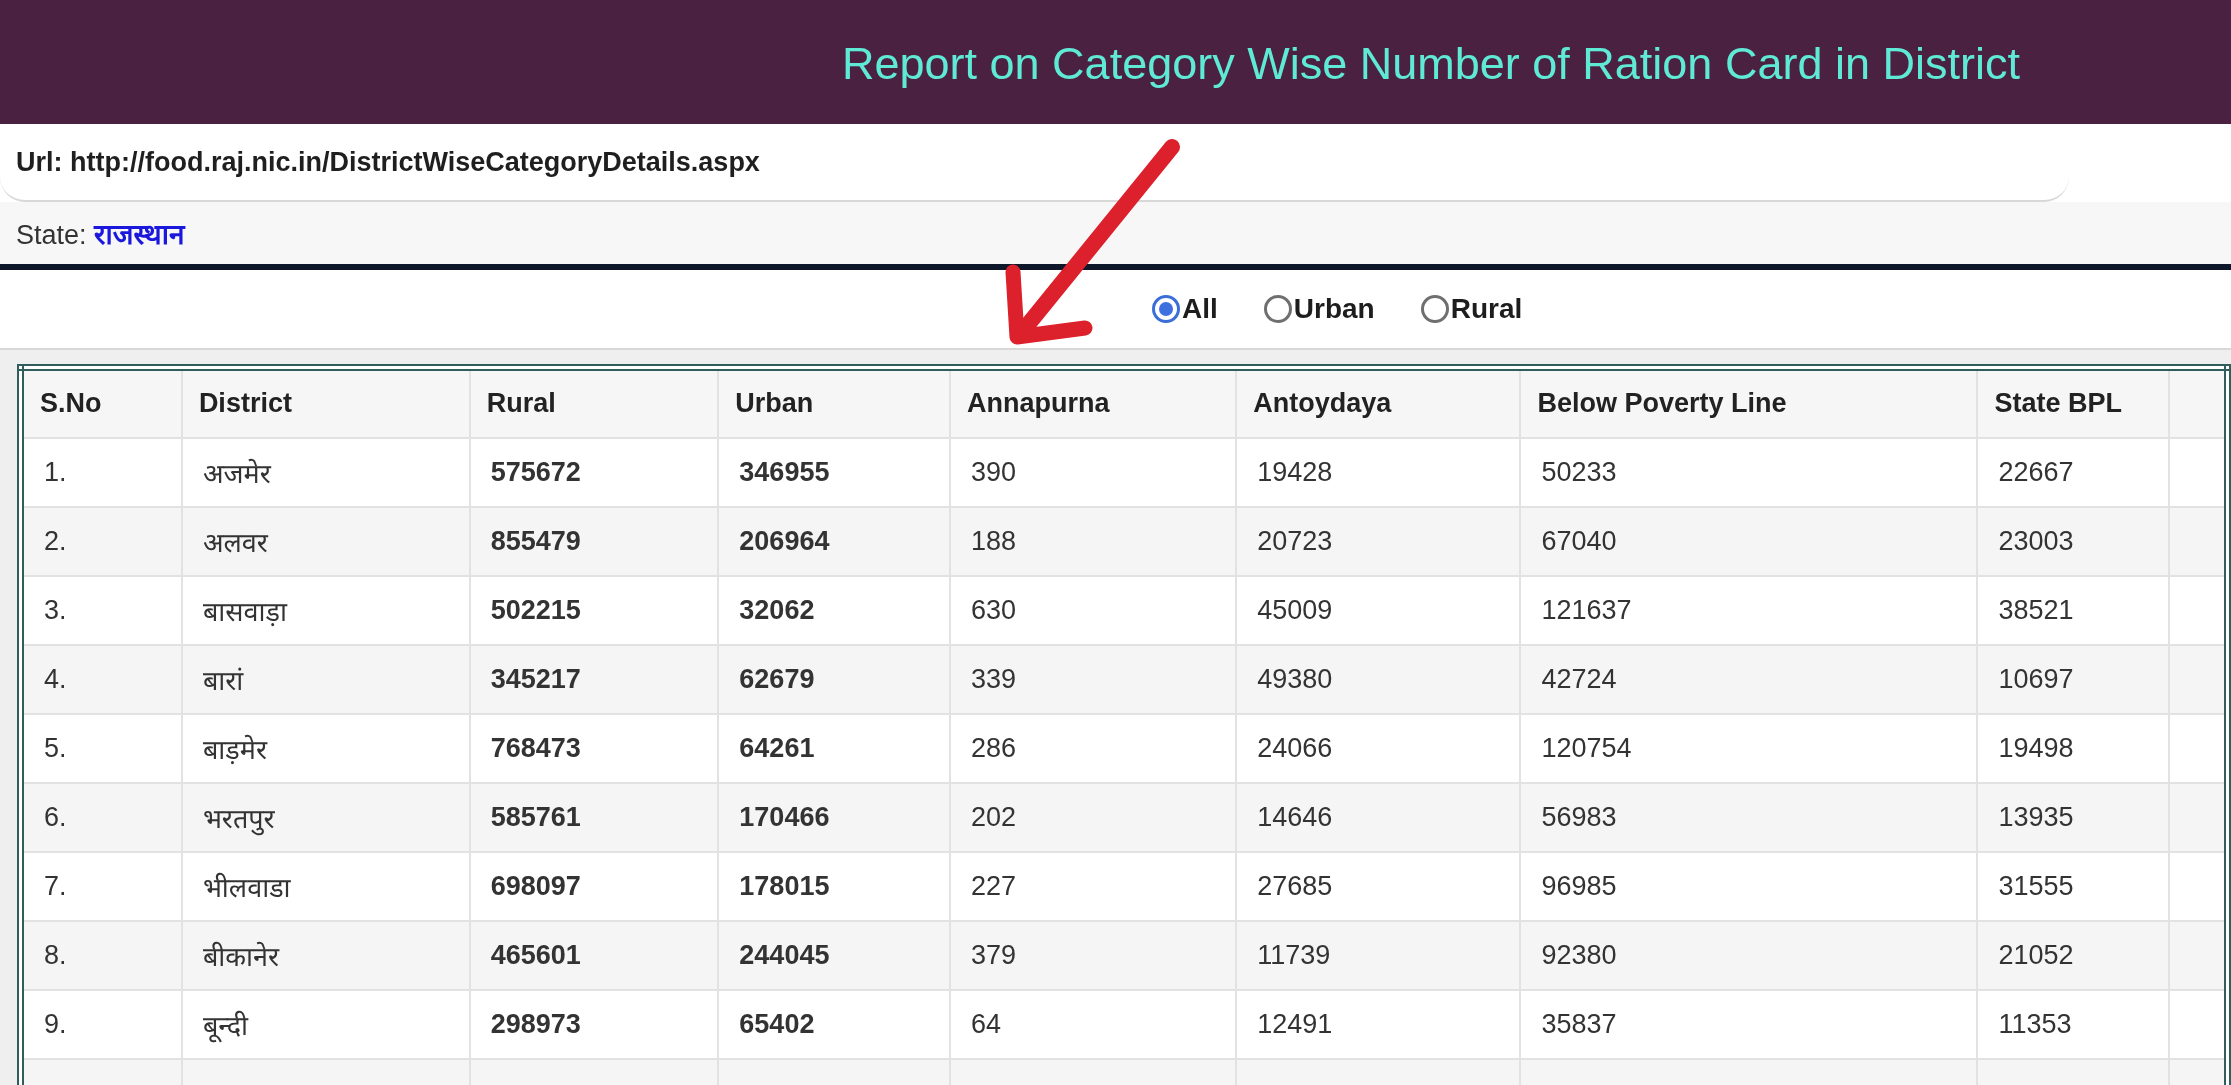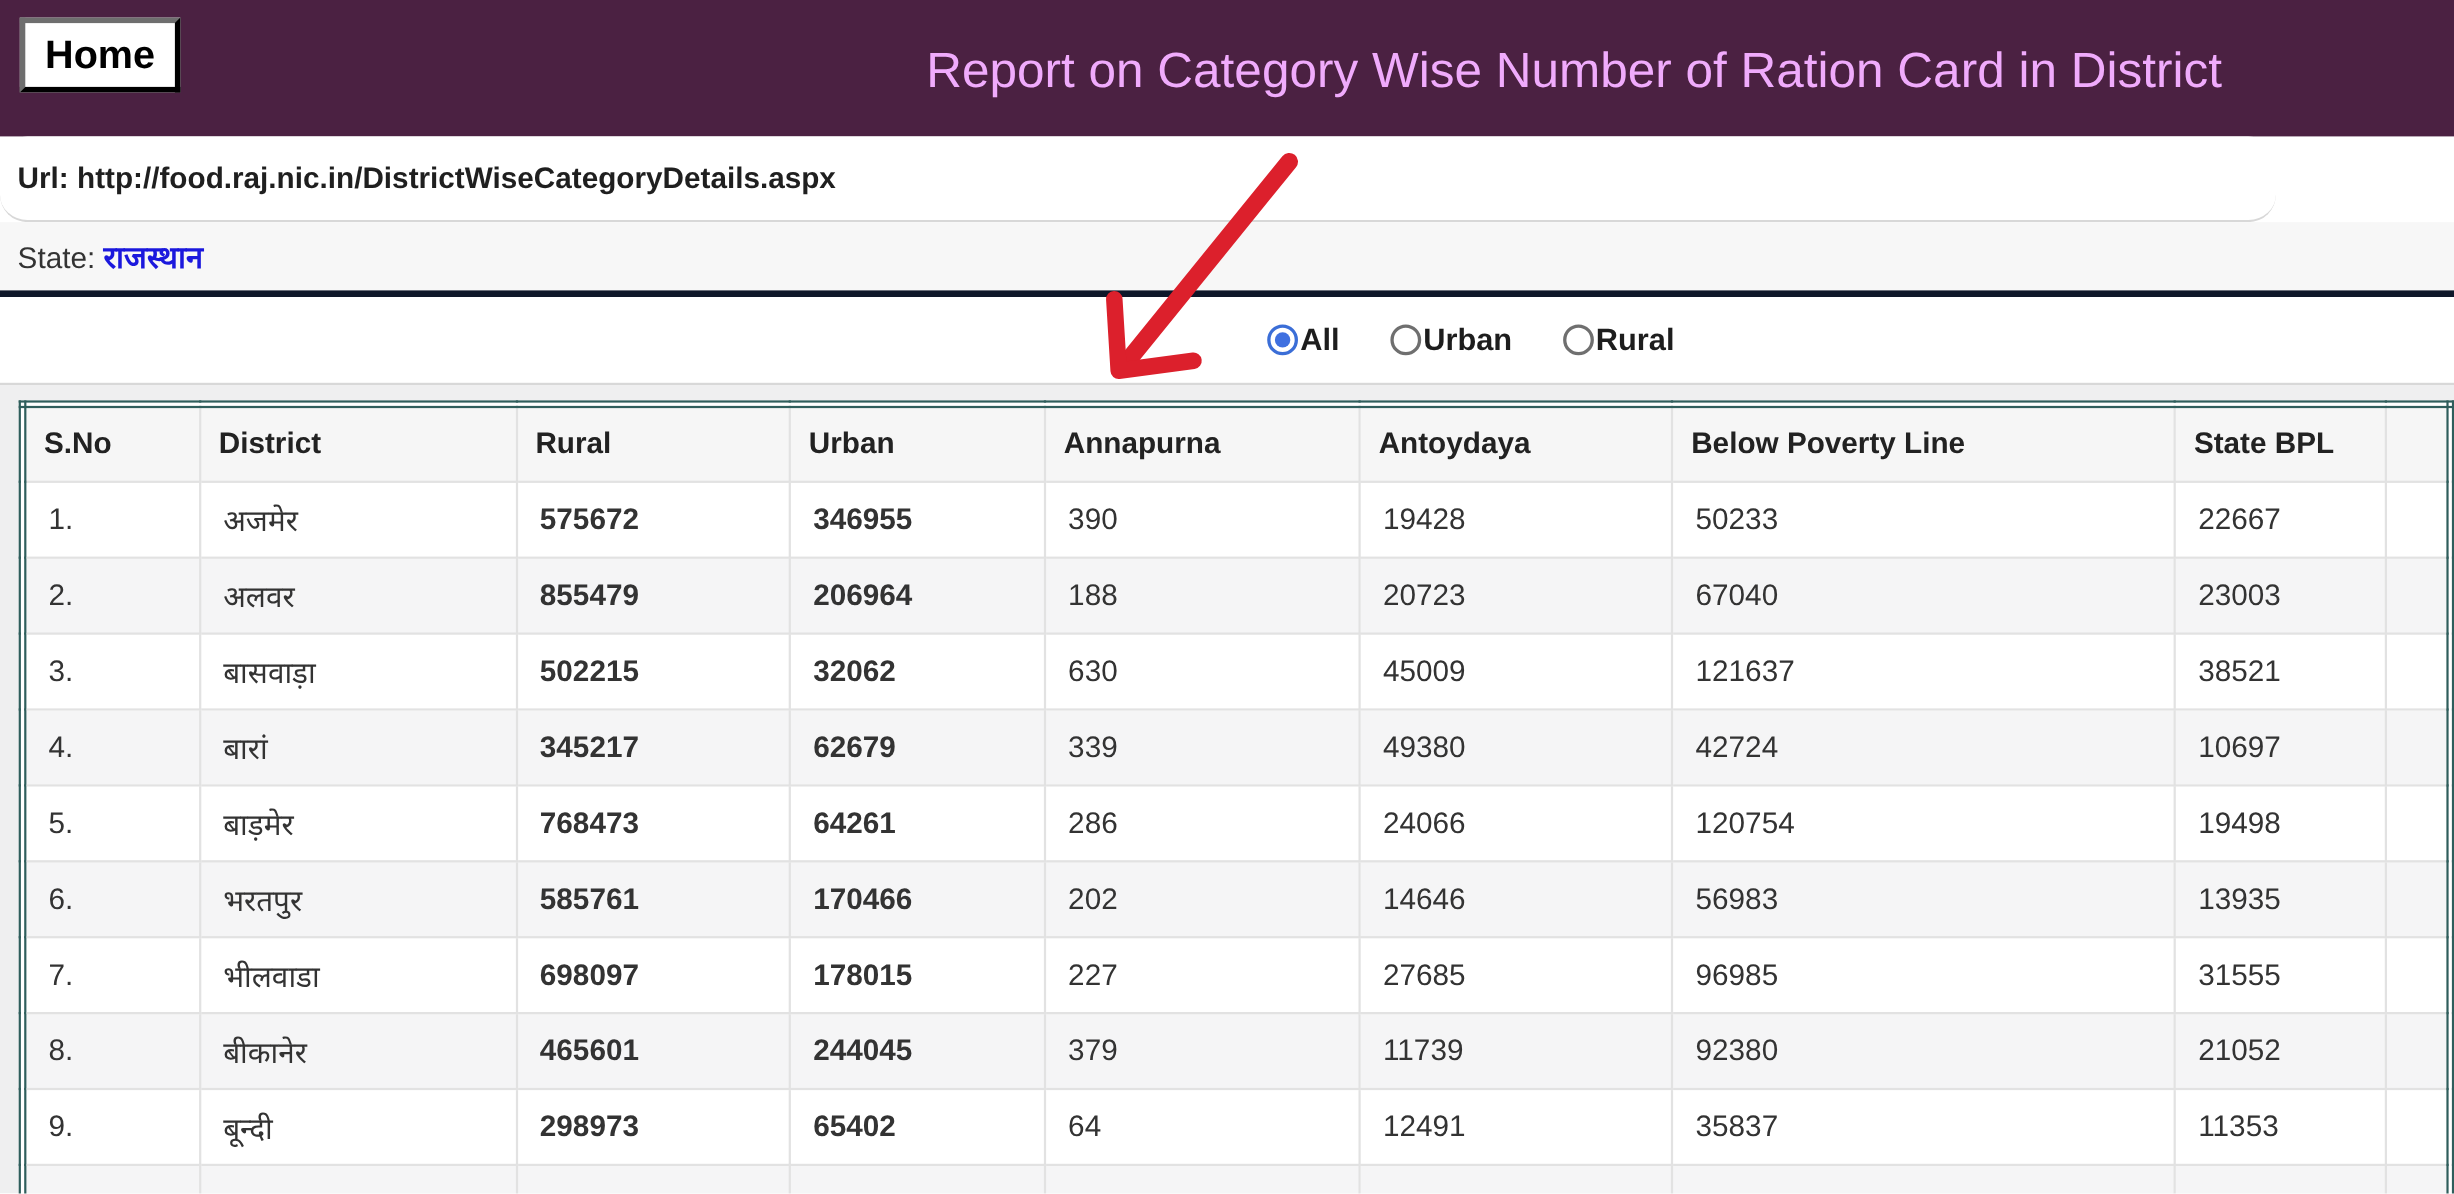--- a/index.html
+++ b/index.html
@@ -17,21 +17,21 @@
   .home-btn {
     position: absolute; left: 18px; top: 16px; width: 146px; height: 68px;
     background: #ffffff; color: #000;
     border: 5px solid; border-color: #6e6e6e #000 #000 #6e6e6e;
     font-size: 36px; font-weight: bold;
     display: flex; align-items: center; justify-content: center;
     box-sizing: border-box; cursor: pointer;
   }
   .page-title {
     position: absolute; left: 842px; top: 38px;
-    font-size: 45px; color: #f0abfc; white-space: nowrap;
+    font-size: 45px; color: #5eead4; white-space: nowrap;
   }
   
   .url-band {
     position: absolute; top: 124px; left: 0; width: 2069px; height: 78px;
     background: #ffffff; border-bottom: 2px solid #d8d8d8; box-sizing: border-box; border-radius: 25px;
   }
   .url-band .txt {
     position: absolute; left: 16px; top: 0; line-height: 76px;
     font-size: 27px; font-weight: bold; color: #1f1f1f;
   }
@@ -91,21 +91,20 @@
   
   .arrow-overlay {
     position: absolute; top: 0; left: 0; width: 2231px; height: 1085px;
     pointer-events: none; z-index: 10;
   }
 </style>
 </head>
 <body>
 
 <div class="app-header">
-  <button class="home-btn">Home</button>
   <div class="page-title">Report on Category Wise Number of Ration Card in District</div>
 </div>
 
 <div class="url-band">
   <div class="txt">Url: http://food.raj.nic.in/DistrictWiseCategoryDetails.aspx</div>
 </div>
 
 <div class="state-band">
   <div class="txt">
     <span>State:</span>

